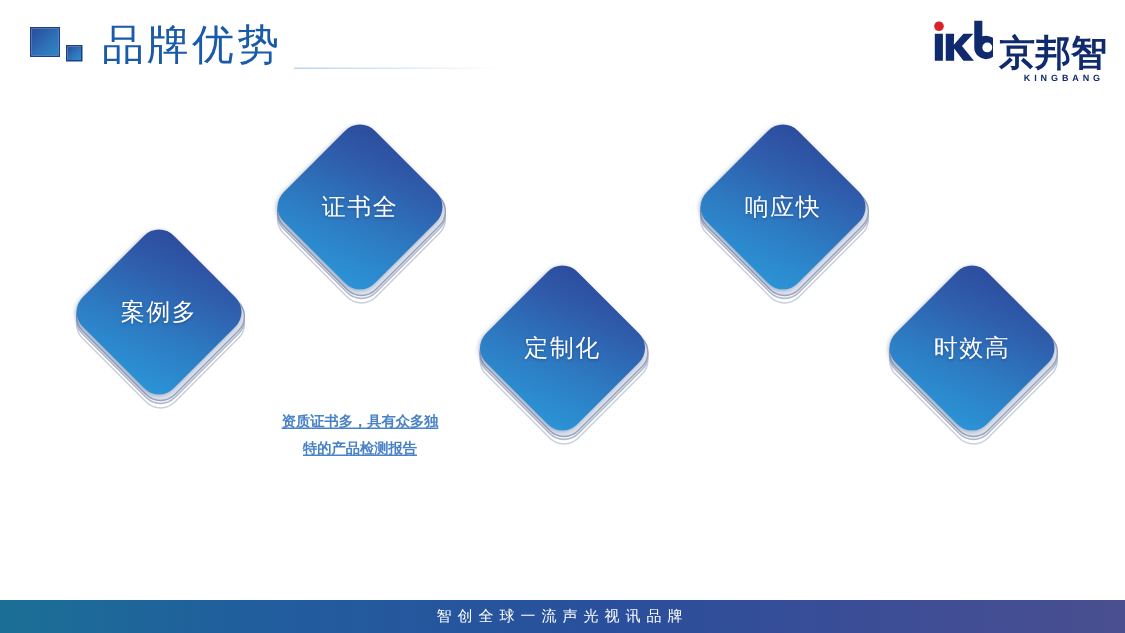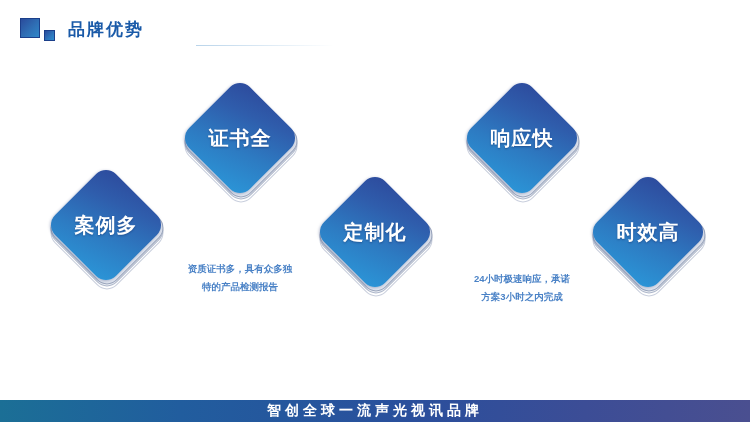--- a/index.html
+++ b/index.html
@@ -34,22 +34,22 @@
     position: absolute;
     left: 44px; top: 30px;
     width: 11px; height: 11px;
     background: linear-gradient(135deg, #2a4b9b 0%, #2f77bd 60%, #2d8bcd 100%);
     border: 1px solid #1b3f8a;
     box-sizing: border-box;
   }
   #page-title {
     position: absolute;
     left: 68px; top: 14px;
-    font-size: 17px;
-    font-weight: bold;
+    font-size: 28px;
+    font-weight: normal;
     color: #1a5aa8;
     letter-spacing: 2px;
     line-height: 32px;
   }
   #header-rule {
     position: absolute;
     left: 196px; top: 45px;
     width: 138px; height: 1px;
     background: linear-gradient(90deg, #b9d4ea 0%, #ffffff 100%);
   }
@@ -129,77 +129,91 @@
     background: linear-gradient(160deg, #2d4a9c 0%, #2f5dac 28%, #2d7bc2 62%, #2b96d8 100%);
     box-shadow: 0 1px 3px rgba(30,50,110,0.35);
   }
   .diamond-label {
     position: absolute;
     left: 0; top: 0;
     width: 120px; height: 120px;
     display: flex;
     align-items: center;
     justify-content: center;
-    font-size: 20px;
-    font-weight: bold;
+    font-size: 16px;
+    font-weight: normal;
     color: #ffffff;
     letter-spacing: 1px;
     text-shadow: 0 1px 2px rgba(15,40,95,0.45);
     pointer-events: none;
   }
   .card-desc {
     position: absolute;
     text-align: center;
     font-size: 9.5px;
     line-height: 18px;
     color: #4a82c6;
     font-weight: bold;
     white-space: pre-line;
   }
 
   
-  #card-0 { left: 46px;  top: 165px; text-align: center; }
+  #card-0 { left: 46px;  top: 148px; text-align: center; }
 
   #card-1 { left: 180px; top: 78px; }
-  #card-1 .card-desc { left: -9px; top: 182px; width: 138px; }
+  #card-1 .card-desc { left: -9px; top: 195px; width: 138px; text-decoration: underline; }
 
   #card-2 { left: 315px; top: 172px; text-align: right; }
 
   #card-3 { left: 462px; top: 78px; }
   #card-3 .card-desc { left: -11px; top: 192px; width: 142px; }
 
   #card-4 { left: 588px; top: 172px; }
 
   
   #footer {
     position: absolute;
     left: 0; bottom: 0;
     width: 750px;
     height: 22px;
     background: linear-gradient(90deg, #1b6f96 0%, #215d9e 24%, #2a4f9c 55%, #3c4d96 78%, #4a4f90 100%);
     display: flex;
     align-items: center;
     justify-content: center;
   }
   #footer-text {
-    font-size: 14px;
-    font-weight: bold;
+    font-size: 10px;
+    font-weight: normal;
     color: #ffffff;
     letter-spacing: 4px;
   }
 </style>
 </head>
 <body>
 
 <div id="header">
   <div id="deco-square-large"></div>
   <div id="deco-square-small"></div>
   <div id="page-title">品牌优势</div>
   <div id="header-rule"></div>
 
+  <div id="logo">
+    <span id="logo-mark">
+      <svg width="44" height="30" viewBox="0 0 44 30" xmlns="http://www.w3.org/2000/svg">
+        <circle cx="8" cy="4.5" r="3.2" fill="#d8232a"></circle>
+        <path d="M5.2 9.5 h5.4 v18 h-5.4 z" fill="#102a6e"></path>
+        <path d="M12.5 9.5 h5.6 l-0.2 7.4 6.4 -7.4 h6.6 l-7.6 8.2 8.0 9.8 h-7.0 l-6.2 -8.2 v8.2 h-5.6 z" fill="#102a6e"></path>
+        <path d="M31.5 0.8 h5.4 v10.4 a7.8 7.8 0 1 1 -5.4 7.4 z m5.4 17.8 a3.3 3.3 0 1 0 6.6 0 a3.3 3.3 0 1 0 -6.6 0 z" fill="#102a6e"></path>
+      </svg>
+    </span>
+    <span id="logo-cn">
+      <span>京邦智</span>
+      <span id="logo-latin">KINGBANG</span>
+    </span>
+  </div>
 </div>
 
 <div class="card" id="card-0">
   <div class="diamond-wrap">
     <div class="dshadow s1"></div>
     <div class="dshadow s2"></div>
     <div class="dshadow s3"></div>
     <div class="diamond"></div>
     <div class="diamond-label">案例多</div>
   </div>
@@ -230,22 +244,20 @@
 </div>
 
 <div class="card" id="card-3">
   <div class="diamond-wrap">
     <div class="dshadow s1"></div>
     <div class="dshadow s2"></div>
     <div class="dshadow s3"></div>
     <div class="diamond"></div>
     <div class="diamond-label">响应快</div>
   </div>
-  <div class="card-desc">24小时极速响应，承诺
-方案3小时之内完成</div>
 </div>
 
 <div class="card" id="card-4">
   <div class="diamond-wrap">
     <div class="dshadow s1"></div>
     <div class="dshadow s2"></div>
     <div class="dshadow s3"></div>
     <div class="diamond"></div>
     <div class="diamond-label">时效高</div>
   </div>

